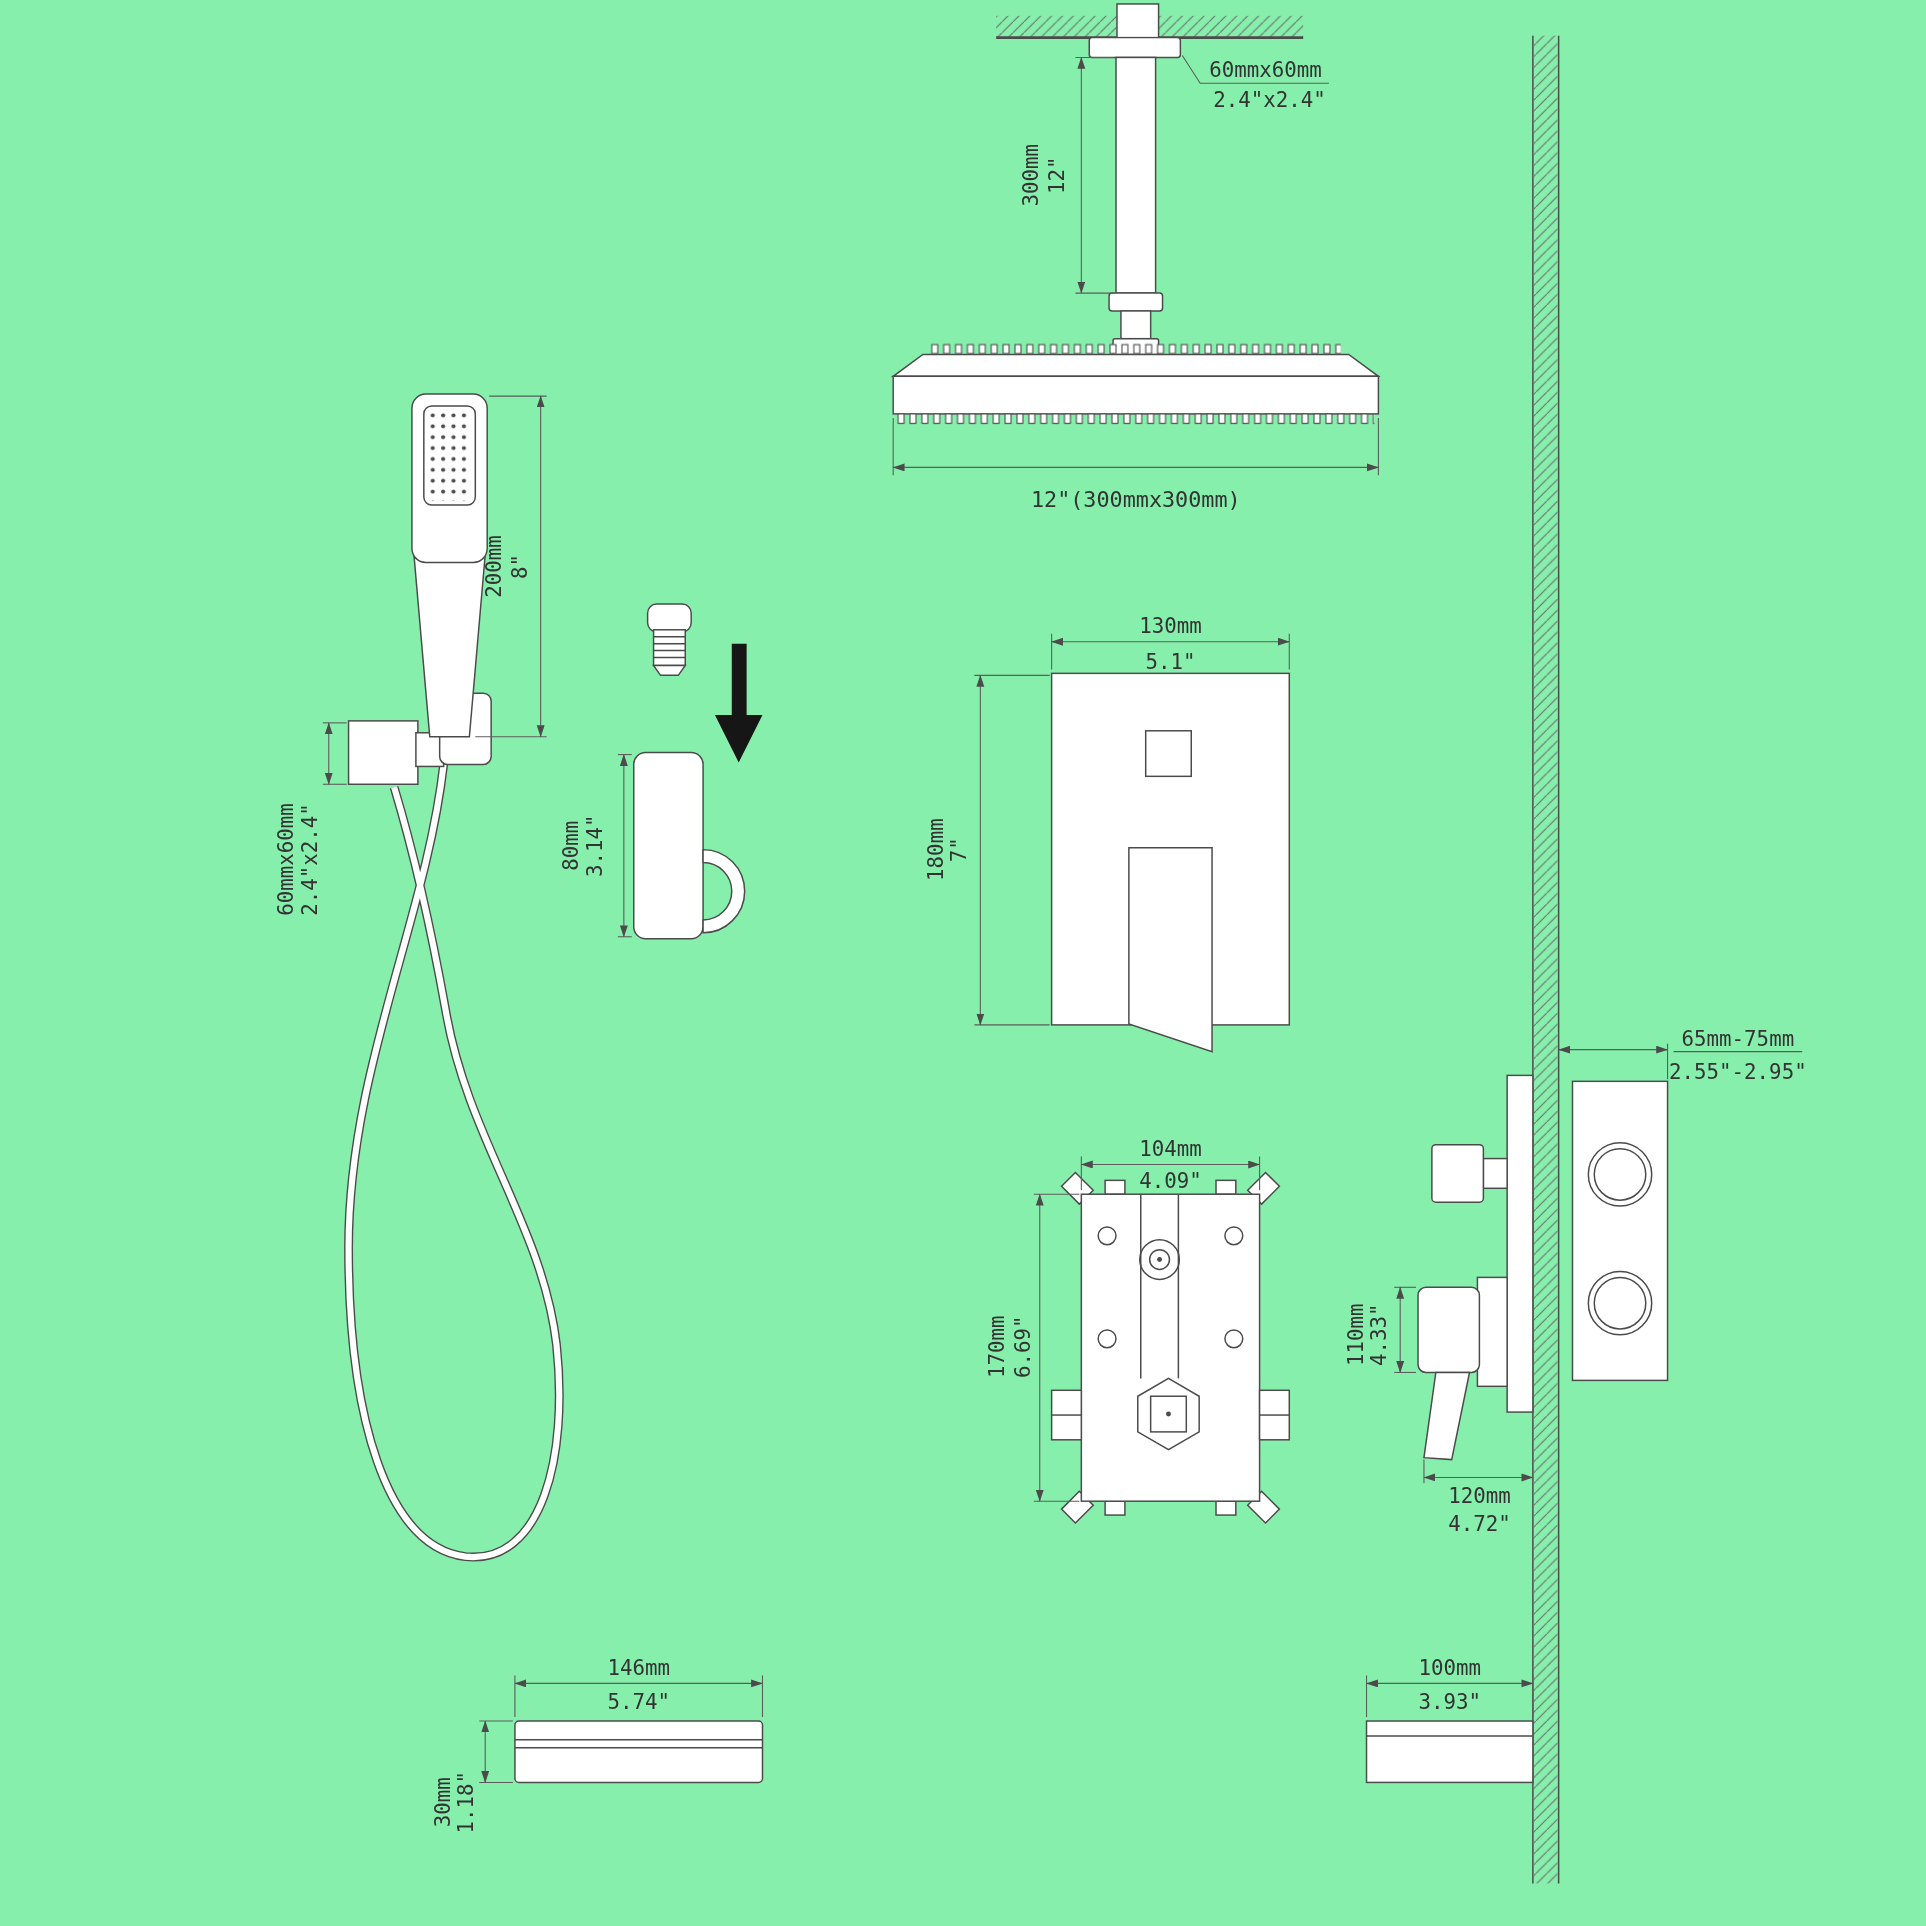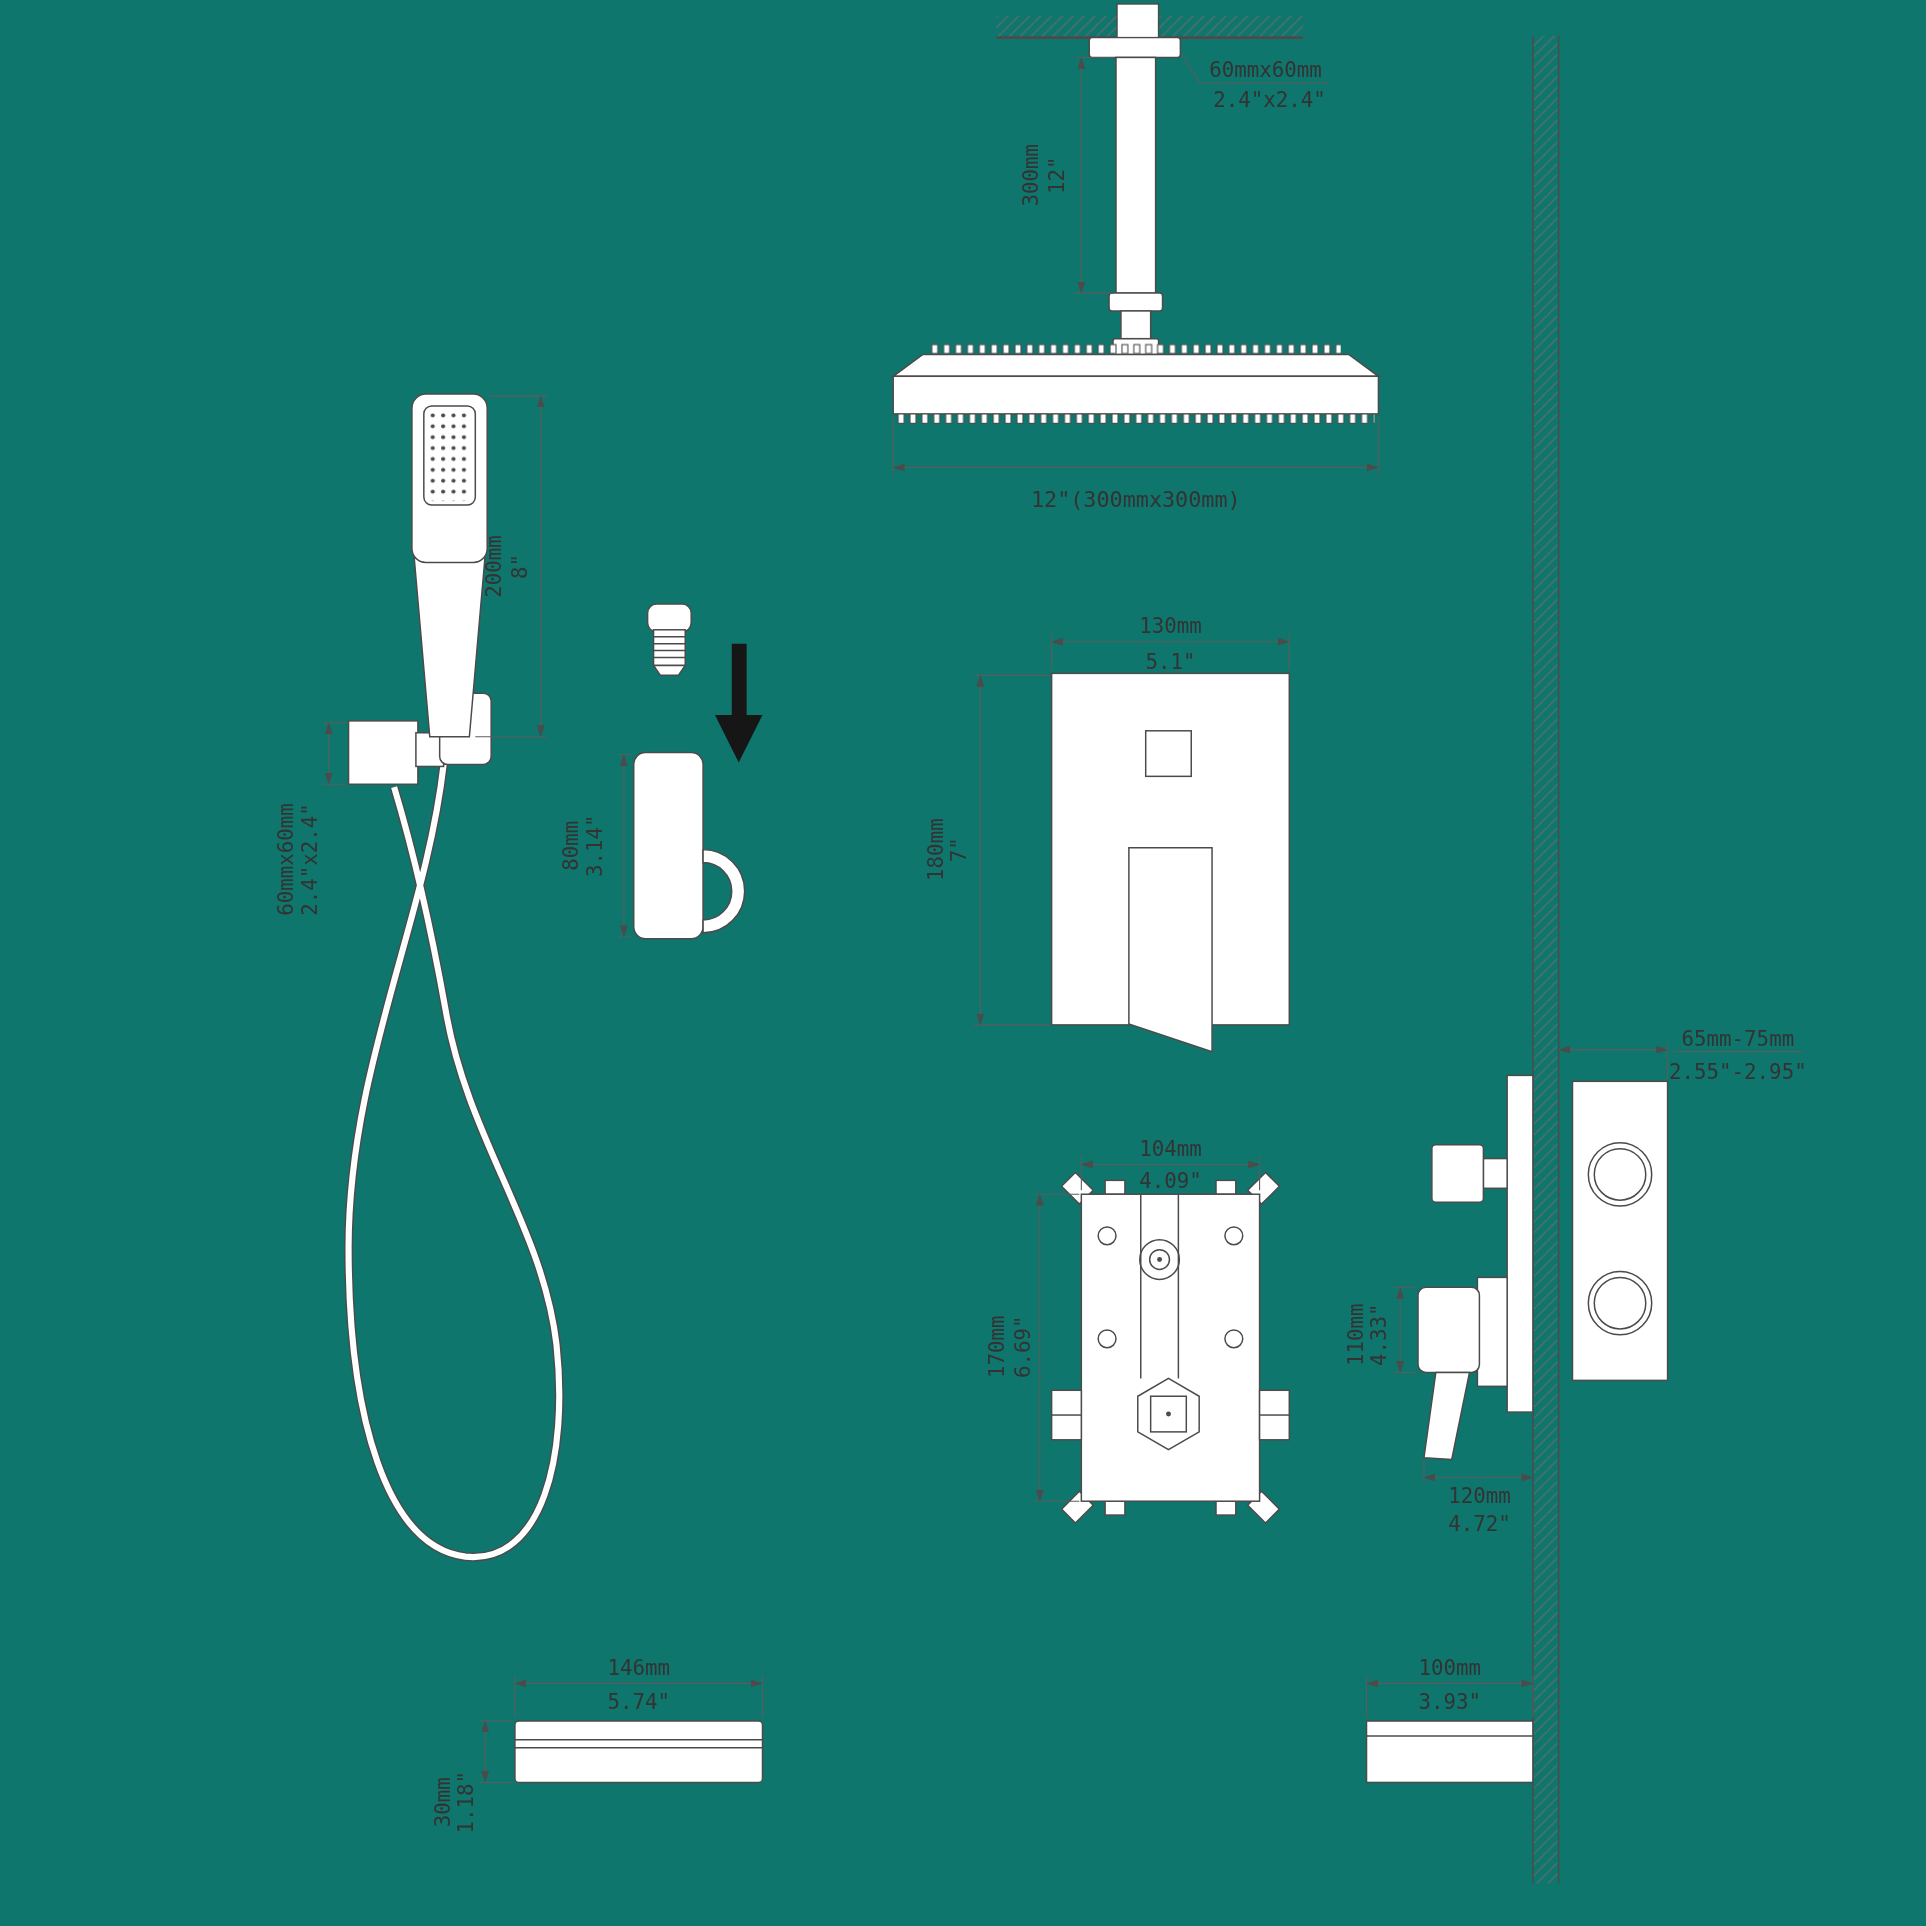--- a/index.html
+++ b/index.html
@@ -1,16 +1,16 @@
 <!DOCTYPE html>
 <html><head>
 <meta charset="utf-8">
 <style>
   html,body{margin:0;padding:0;background:#fff;}
-  .stage{position:relative;width:1927px;height:1927px;background:#0f766e;overflow:hidden;}
+  .stage{position:relative;width:1927px;height:1927px;background:#86efac;overflow:hidden;}
   svg{display:block;}
   .ln{fill:none;stroke:#4b4b4b;stroke-width:1.5;}
   .fw{fill:#fff;stroke:#4b4b4b;stroke-width:1.5;}
   .thk{stroke-width:2.6;}
   .dim{fill:none;stroke:#5c5c5c;stroke-width:1.1;}
   .solid{fill:#161616;stroke:none;}
   text{font-family:"DejaVu Sans Mono","Liberation Mono",monospace;font-size:21px;fill:#333;}
   .big{font-size:22px;}
   .hoseO{fill:none;stroke:#4b4b4b;stroke-width:9;}
   .hoseI{fill:none;stroke:#fff;stroke-width:6.2;}

